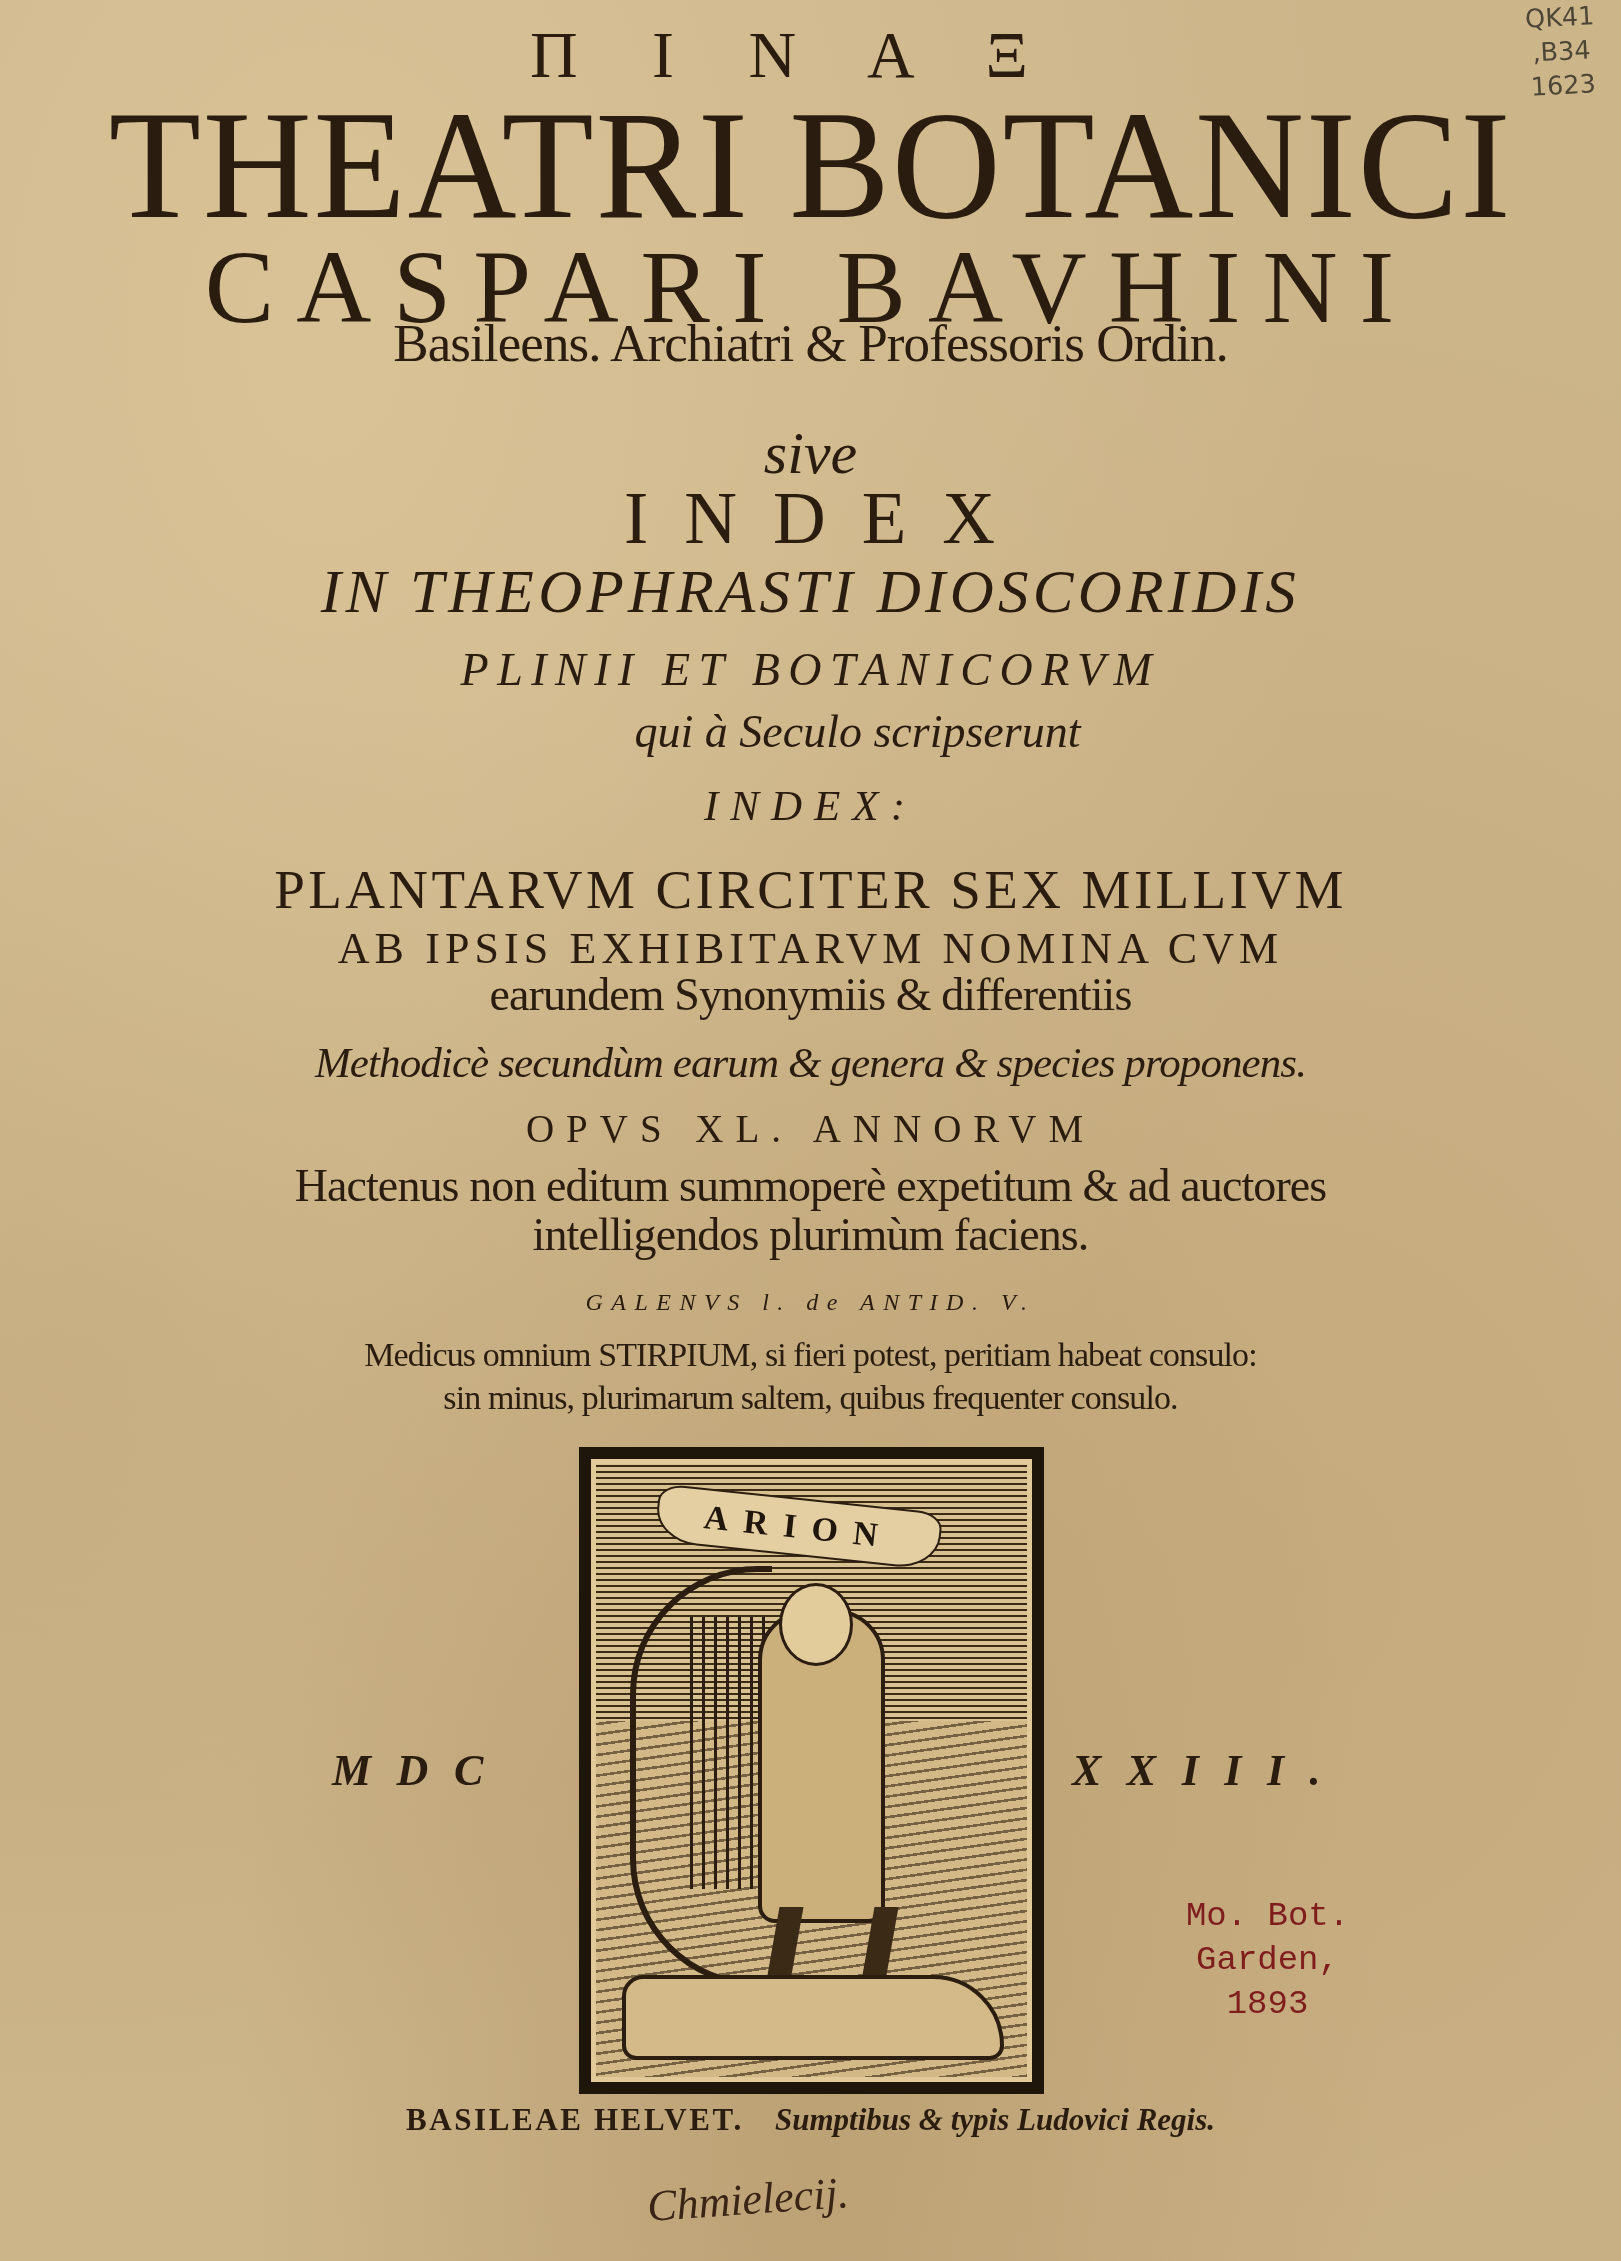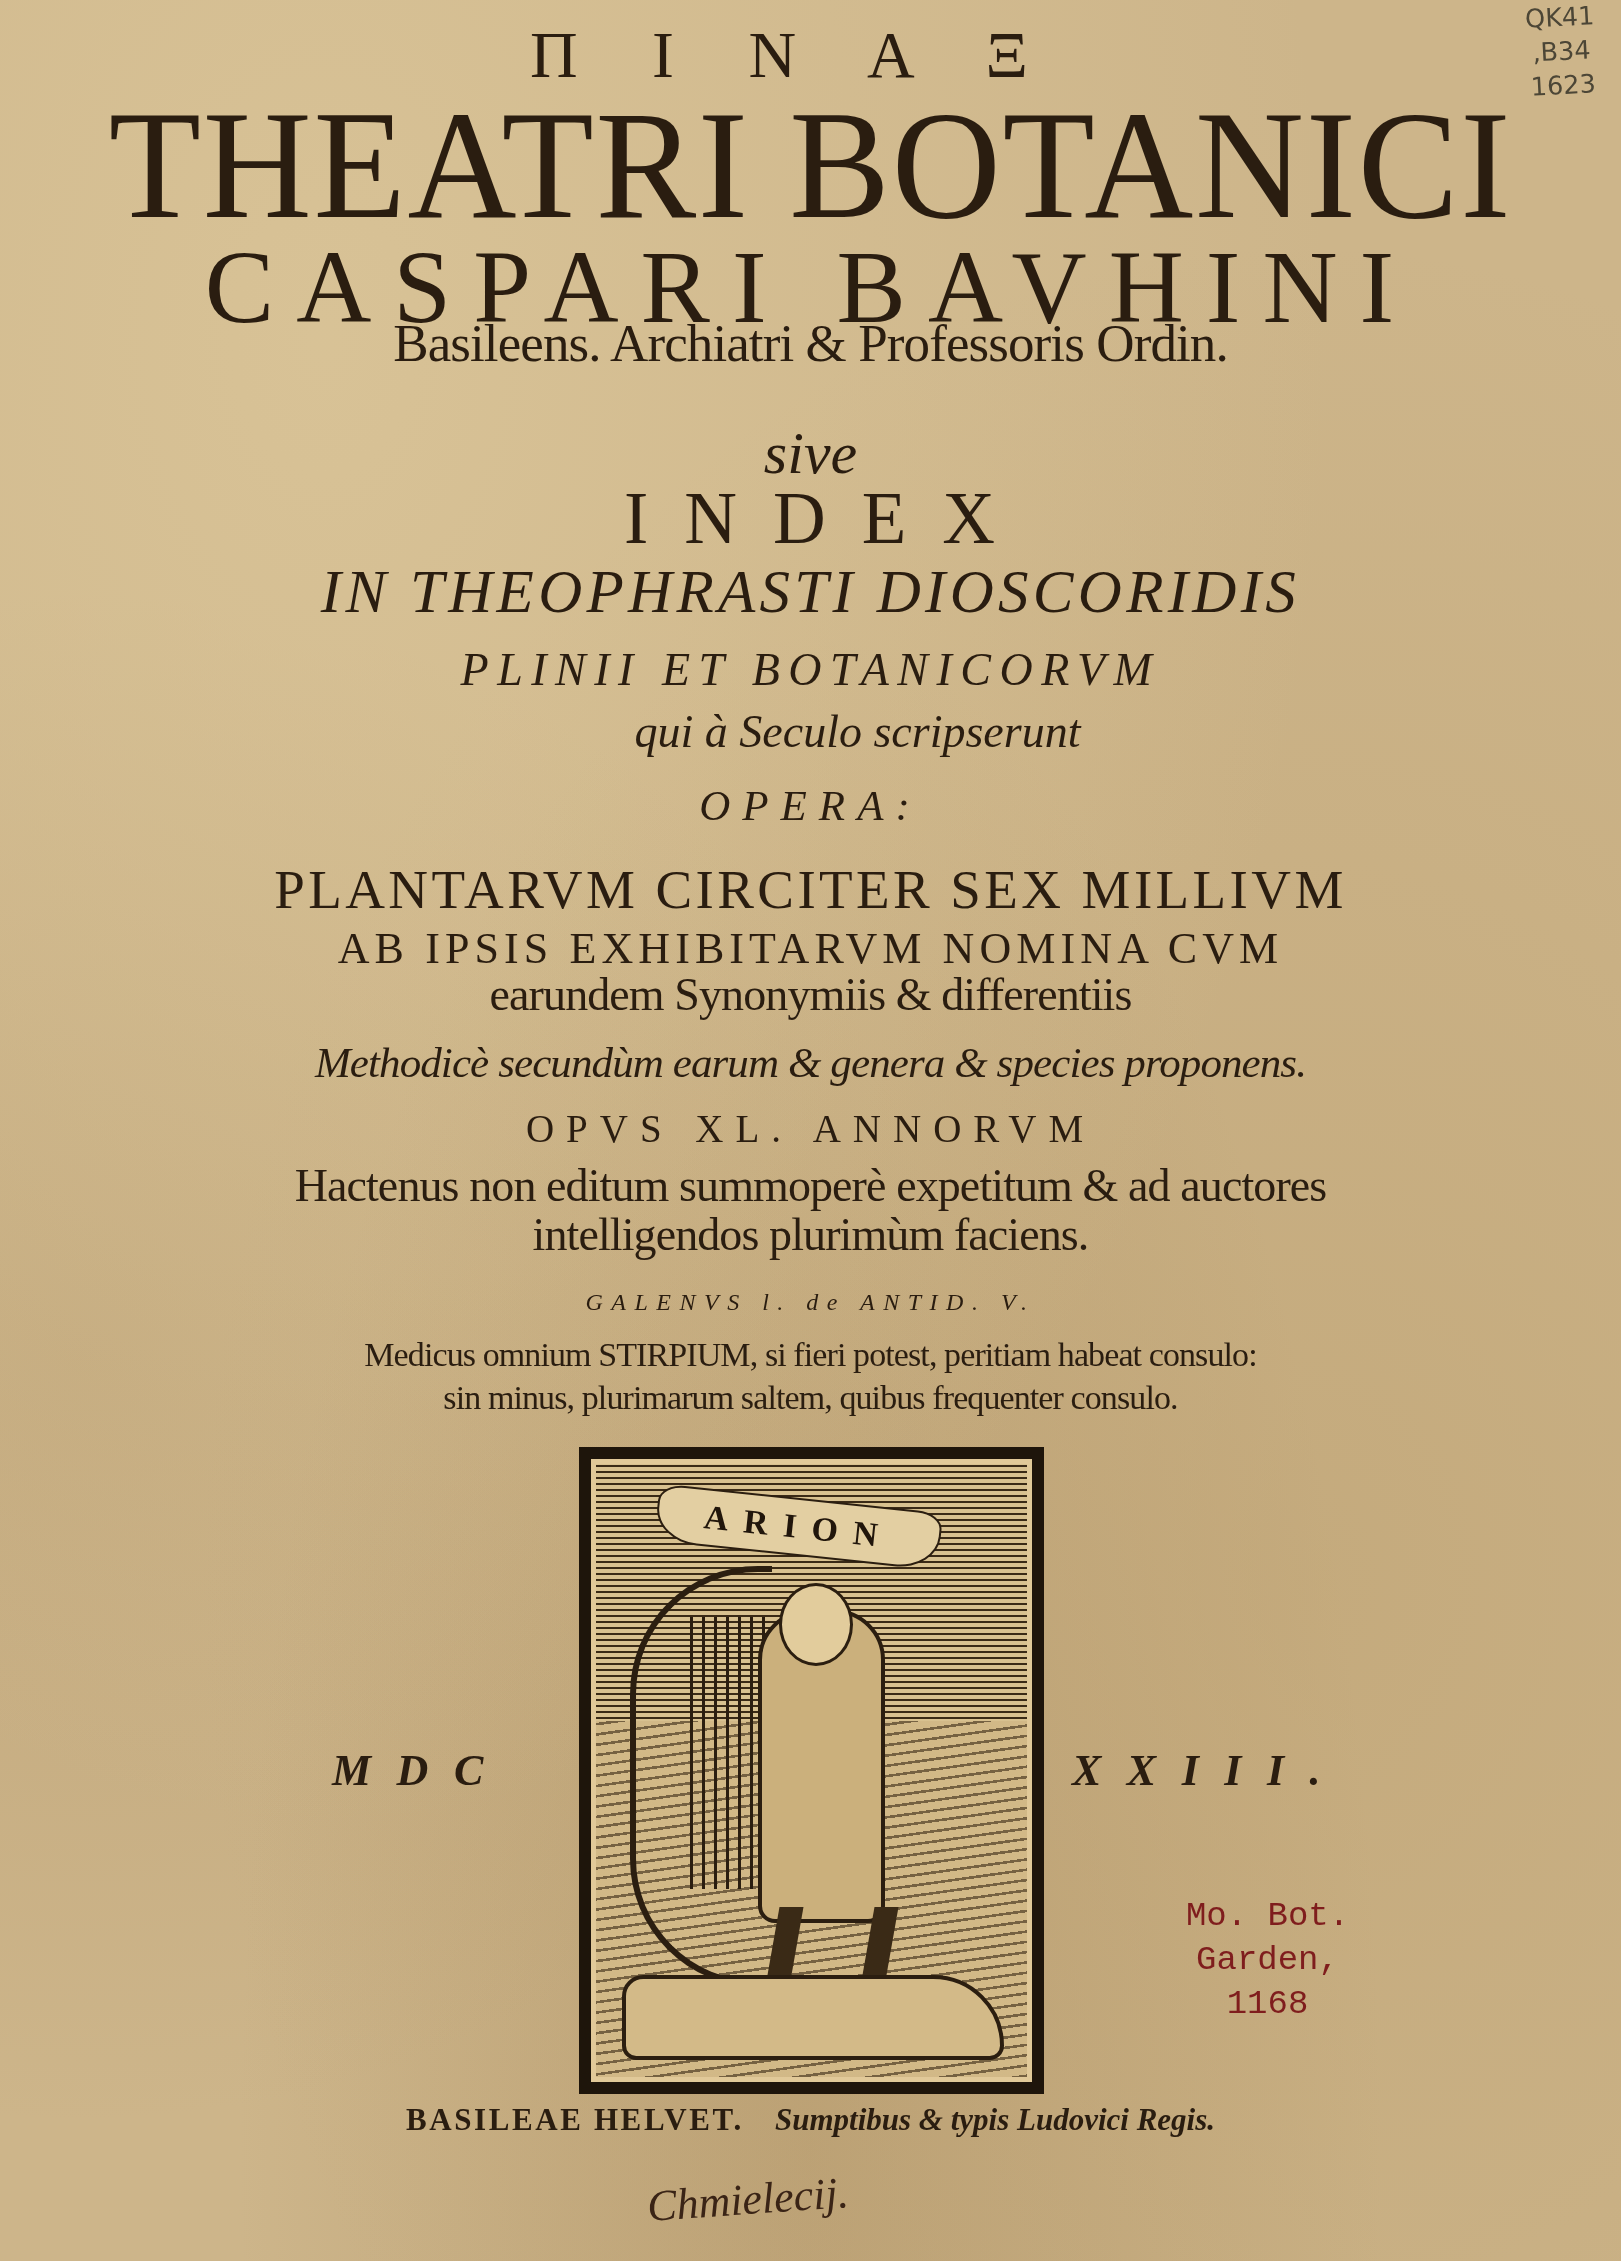--- a/index.html
+++ b/index.html
@@ -119,21 +119,21 @@
 
 <div class="line title-greek">Π Ι Ν Α Ξ</div>
 <div class="line title-main">THEATRI BOTANICI</div>
 <div class="line title-author">CASPARI BAVHINI</div>
 <div class="line title-sub">Basileens. Archiatri &amp; Professoris Ordin.</div>
 <div class="line sive">sive</div>
 <div class="line index">INDEX</div>
 <div class="line in-theo">IN THEOPHRASTI DIOSCORIDIS</div>
 <div class="line plinii">PLINII ET BOTANICORVM</div>
 <div class="line qui">qui à Seculo scripserunt</div>
-<div class="line opera">OPERA:</div>
+<div class="line opera">INDEX:</div>
 <div class="line plantarum">PLANTARVM CIRCITER SEX MILLIVM</div>
 <div class="line abipsis">AB IPSIS EXHIBITARVM NOMINA CVM</div>
 <div class="line earundem">earundem Synonymiis &amp; differentiis</div>
 <div class="line methodice">Methodicè secundùm earum &amp; genera &amp; species proponens.</div>
 <div class="line opus">OPVS XL. ANNORVM</div>
 <div class="line hactenus">Hactenus non editum summoperè expetitum &amp; ad auctores</div>
 <div class="line intelligendos">intelligendos plurimùm faciens.</div>
 <div class="line galenus">GALENVS l. de ANTID. V.</div>
 <div class="line medicus">Medicus omnium STIRPIUM, si fieri potest, peritiam habeat consulo:</div>
 <div class="line sinminus">sin minus, plurimarum saltem, quibus frequenter consulo.</div>
@@ -149,21 +149,21 @@
     <div class="dolphin"></div>
     <div class="banner">ARION</div>
   </div>
 </div>
 
 <div class="year-left">MDC</div>
 <div class="year-right">XXIII.</div>
 
 <div class="stamp">
   <div>Mo. Bot. Garden,</div>
-  <div>1168</div>
+  <div>1893</div>
 </div>
 
 <div class="line imprint">
   <span>BASILEAE HELVET.</span>
   &nbsp;
   <span class="it">Sumptibus &amp; typis Ludovici Regis.</span>
 </div>
 
 <div class="signature">Chmielecij.</div>
 

